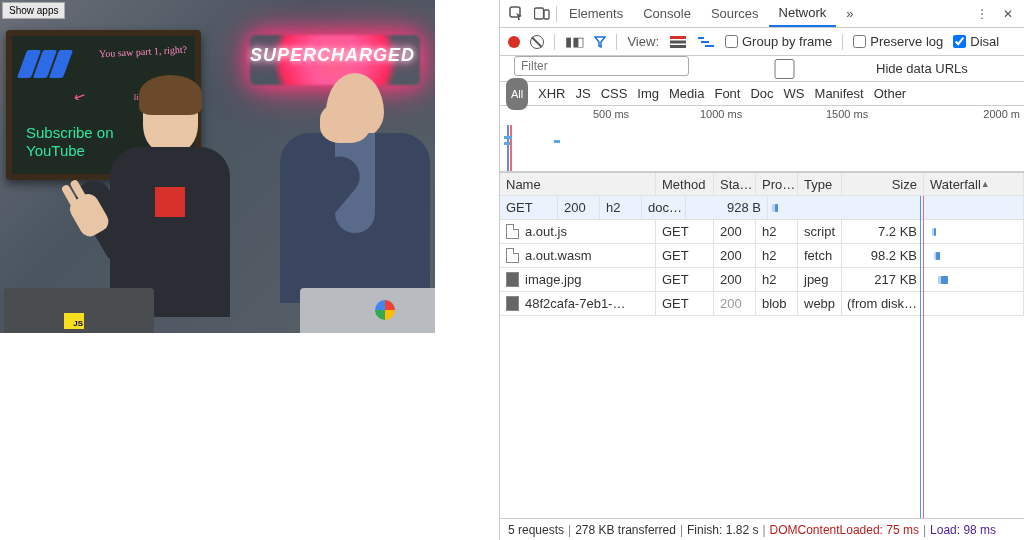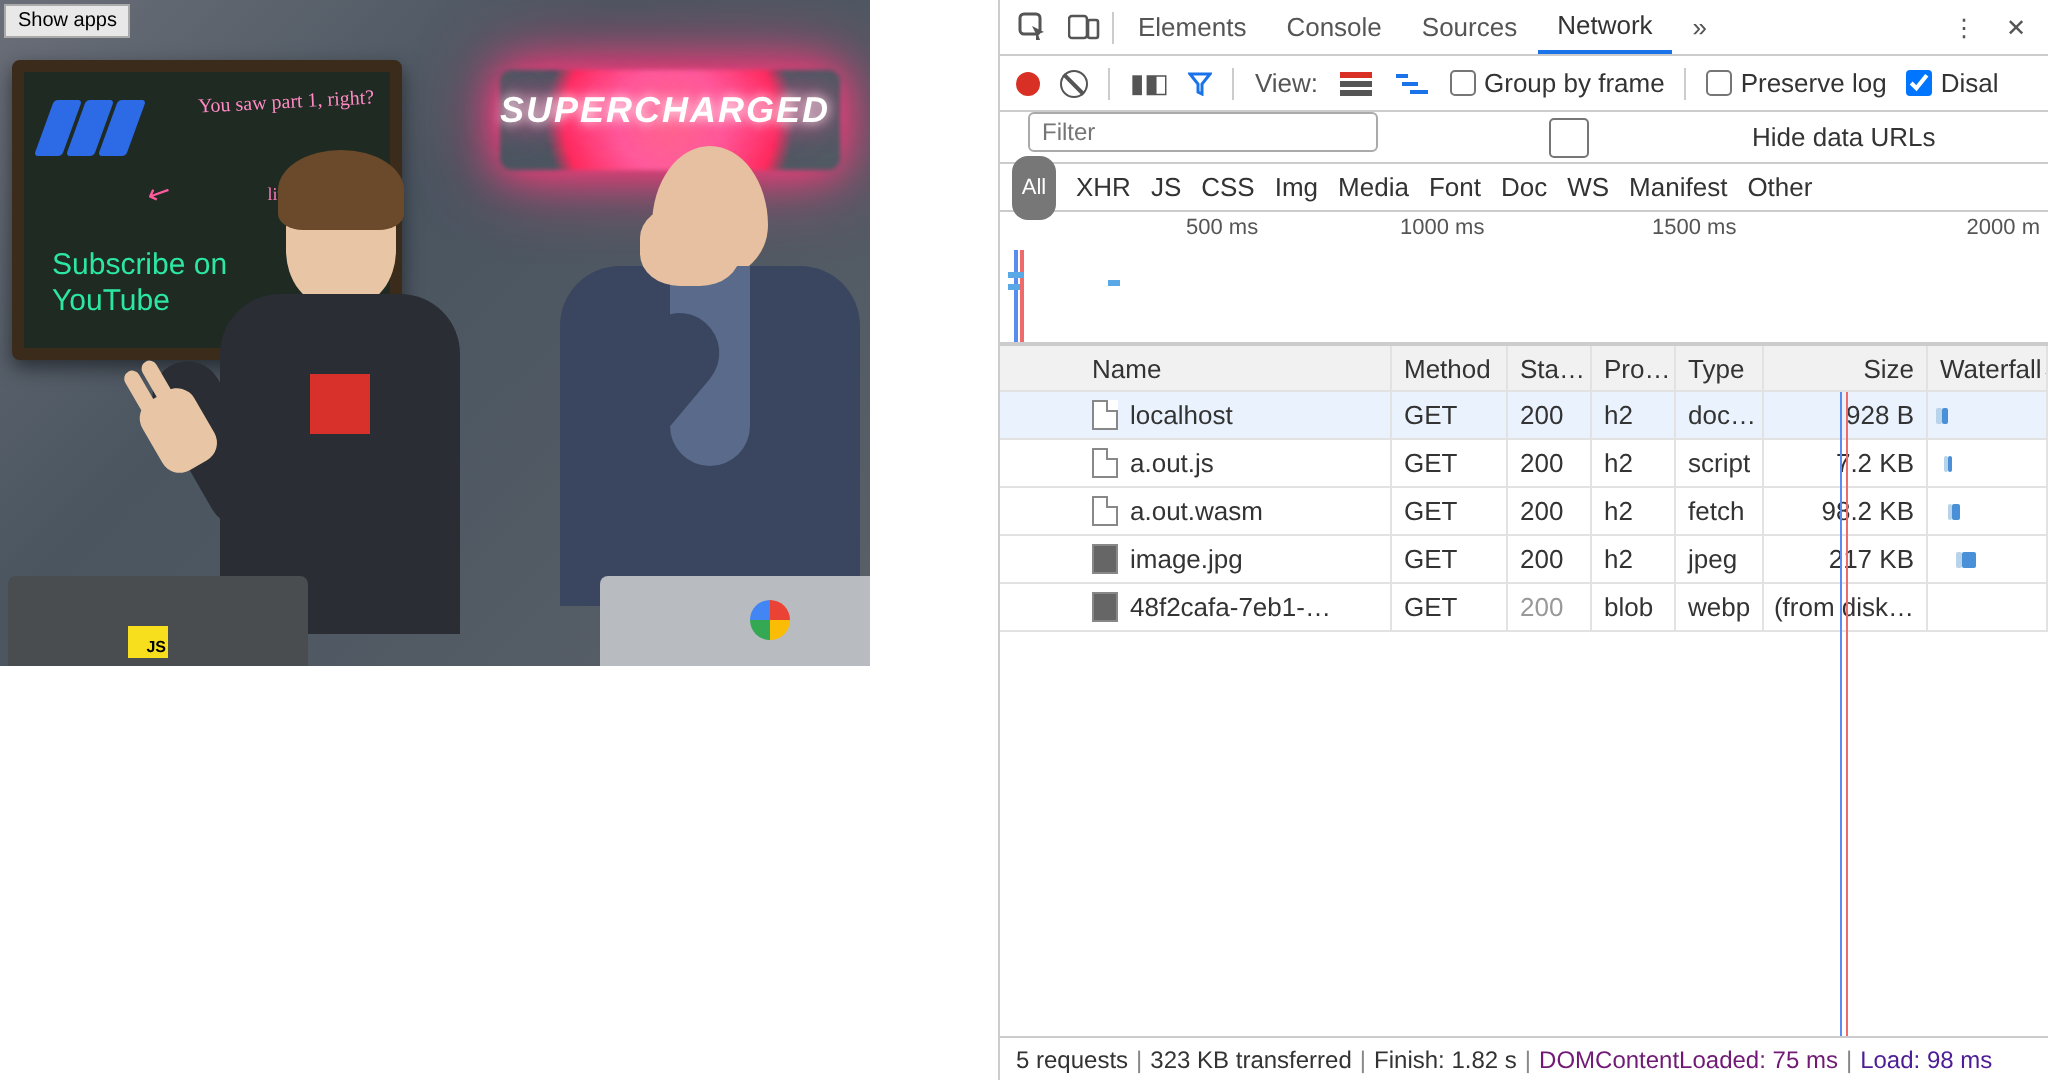--- a/index.html
+++ b/index.html
@@ -75,38 +75,38 @@
 .typetabs span { cursor:pointer; color:#333; }
 .timeline { height:66px; border-bottom:1px solid #ccc; position:relative; }
 .timeline .tick { position:absolute; top:2px; font-size:11px; color:#555; }
 .tl-dom { position:absolute; left:7px; bottom:0; width:2px; height:46px; background:#5b8def; }
 .tl-load { position:absolute; left:10px; bottom:0; width:2px; height:46px; background:#ef6a6a; }
 .tl-seg { position:absolute; height:3px; background:#5aa9e6; }
 .grid { flex:1; display:flex; flex-direction:column; }
 .ghead, .grow { display:flex; height:24px; align-items:center; border-bottom:1px solid #e2e2e2; font-size:13px; }
 .ghead { background:#f1f1f1; color:#333; font-size:13px; border-top:1px solid #ccc; }
 .ghead > div, .grow > div { border-right:1px solid #e2e2e2; padding:0 6px; overflow:hidden; white-space:nowrap; text-overflow:ellipsis; display:flex; align-items:center; height:100%; }
-.c-name{width:156px;margin-left:40px;} .c-method{width:58px;} .c-status{width:42px;} .c-proto{width:42px;} .c-type{width:44px;} .c-size{width:82px;justify-content:end;} .c-wf{flex:1;position:relative;}
+.c-name{width:156px;} .c-method{width:58px;} .c-status{width:42px;} .c-proto{width:42px;} .c-type{width:44px;} .c-size{width:82px;justify-content:end;} .c-wf{flex:1;position:relative;}
 .ghead .c-wf { justify-content:flex-start; }
 .grow.sel { background:#eaf2fd; }
 .grow .c-status.dim { color:#999; }
 .file-ico { width:13px; height:15px; border:1px solid #888; background:#fff; margin-right:6px; position:relative; flex-shrink:0; }
 .file-ico.page::after { content:""; position:absolute; right:-1px; top:-1px; width:5px; height:5px; background:#fff; border-left:1px solid #888; border-bottom:1px solid #888; }
 .file-ico.img { background:linear-gradient(#666,#666); }
 .wf-bar { position:absolute; height:8px; top:8px; border-radius:1px; }
 .wf-wait { background:#b8d4ea; }
 .wf-dl { background:#4a90d9; }
 .wf-vert-b { position:absolute; top:0; bottom:0; width:1px; background:#5b8def; }
 .wf-vert-r { position:absolute; top:0; bottom:0; width:1px; background:#ef6a6a; }
 .sort-ico { font-size:9px; color:#666; }
 .gridbody { flex:1; position:relative; }
 .gridrows { position:absolute; inset:0; }
 .status { height:22px; border-top:1px solid #ccc; display:flex; align-items:center; padding:0 8px; font-size:12px; gap:4px; white-space:nowrap; }
 .status .sep { color:#888; }
-.status .dom { color:#701a75; }
+.status .dom { color:#b91c1c; }
 .status .load { color:#4c1d95; }
 </style>
 </head>
 <body>
 
 <div class="left">
   <div class="photo">
     <button class="show-apps">Show apps</button>
     <div class="neon-text">SUPERCHARGED</div>
     <div class="blackboard">
@@ -262,24 +262,20 @@
       <div class="c-type">Type</div>
       <div class="c-size">Size</div>
       <div class="c-wf">
           <span>Waterfall</span>
           <span class="sort-ico">▲</span>
         </div>
     </div>
     <div class="gridbody">
       <div class="gridrows" id="rows">
           <div class="grow sel">
-            <div class="c-name">
-              <span class="file-ico page"></span>
-              <span>localhost</span>
-            </div>
             <div class="c-method">GET</div>
             <div class="c-status">200</div>
             <div class="c-proto">h2</div>
             <div class="c-type">doc…</div>
             <div class="c-size">928 B</div>
             <div class="c-wf">
               <span class="wf-bar wf-wait" style="left:4px;width:3px"></span>
               <span class="wf-bar wf-dl" style="left:7px;width:3px"></span>
             </div>
           </div>
@@ -342,21 +338,21 @@
           </div>
         </div>
       <div class="wf-vert-b" style="left:420px"></div>
       <div class="wf-vert-r" style="left:423px"></div>
     </div>
   </div>
 
   <div class="status">
     <span>5 requests</span>
       <span class="sep">|</span>
-    <span>323 KB transferred</span>
+    <span>278 KB transferred</span>
       <span class="sep">|</span>
     <span>Finish: 1.82 s</span>
       <span class="sep">|</span>
     <span class="dom">DOMContentLoaded: 75 ms</span>
       <span class="sep">|</span>
     <span class="load">Load: 98 ms</span>
   </div>
 
 </div>
 

